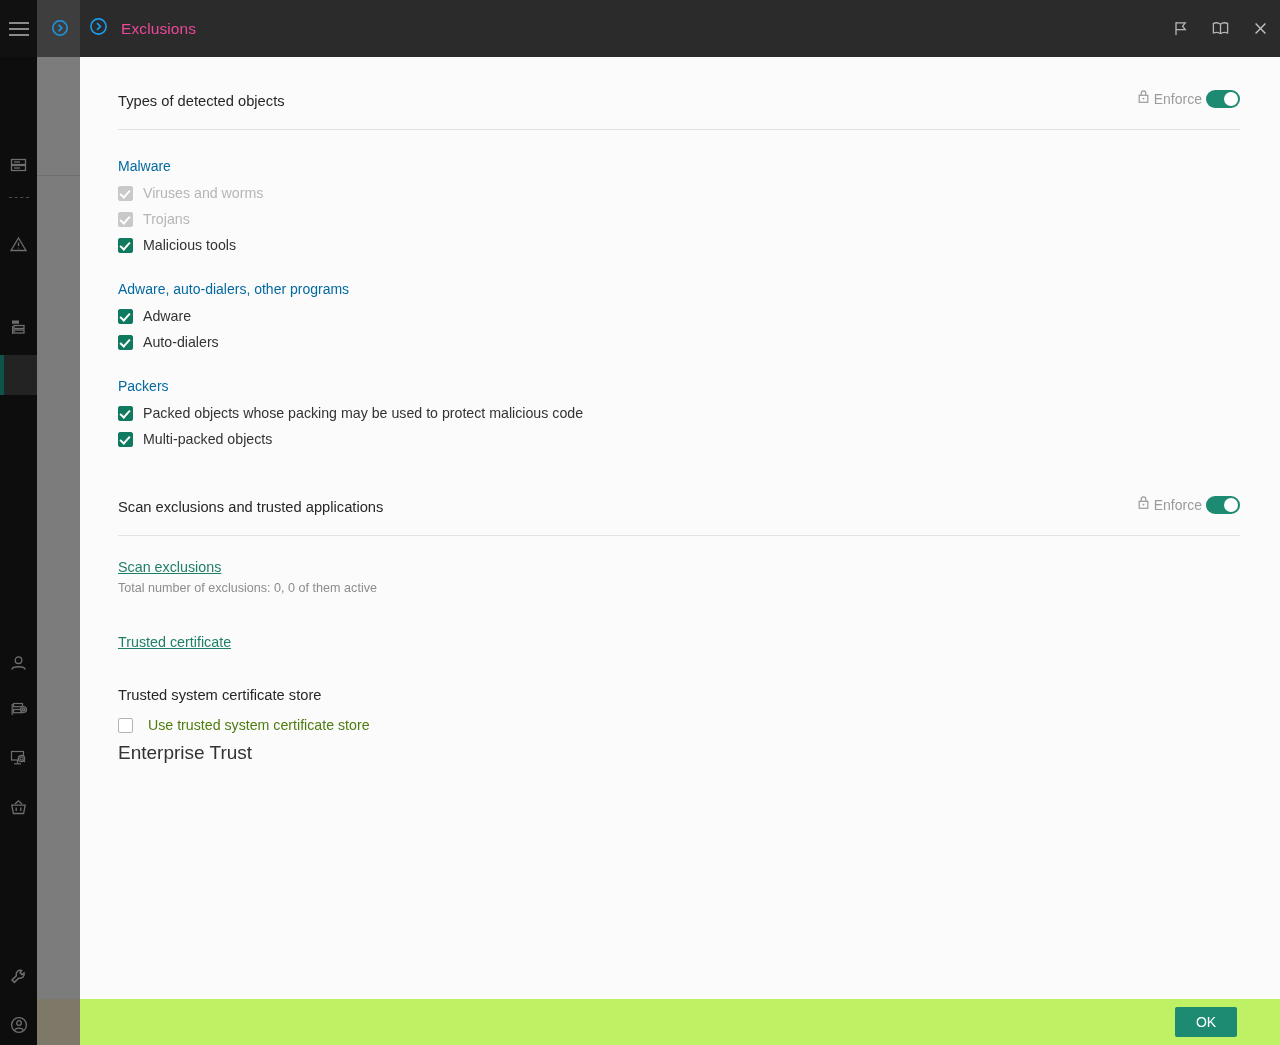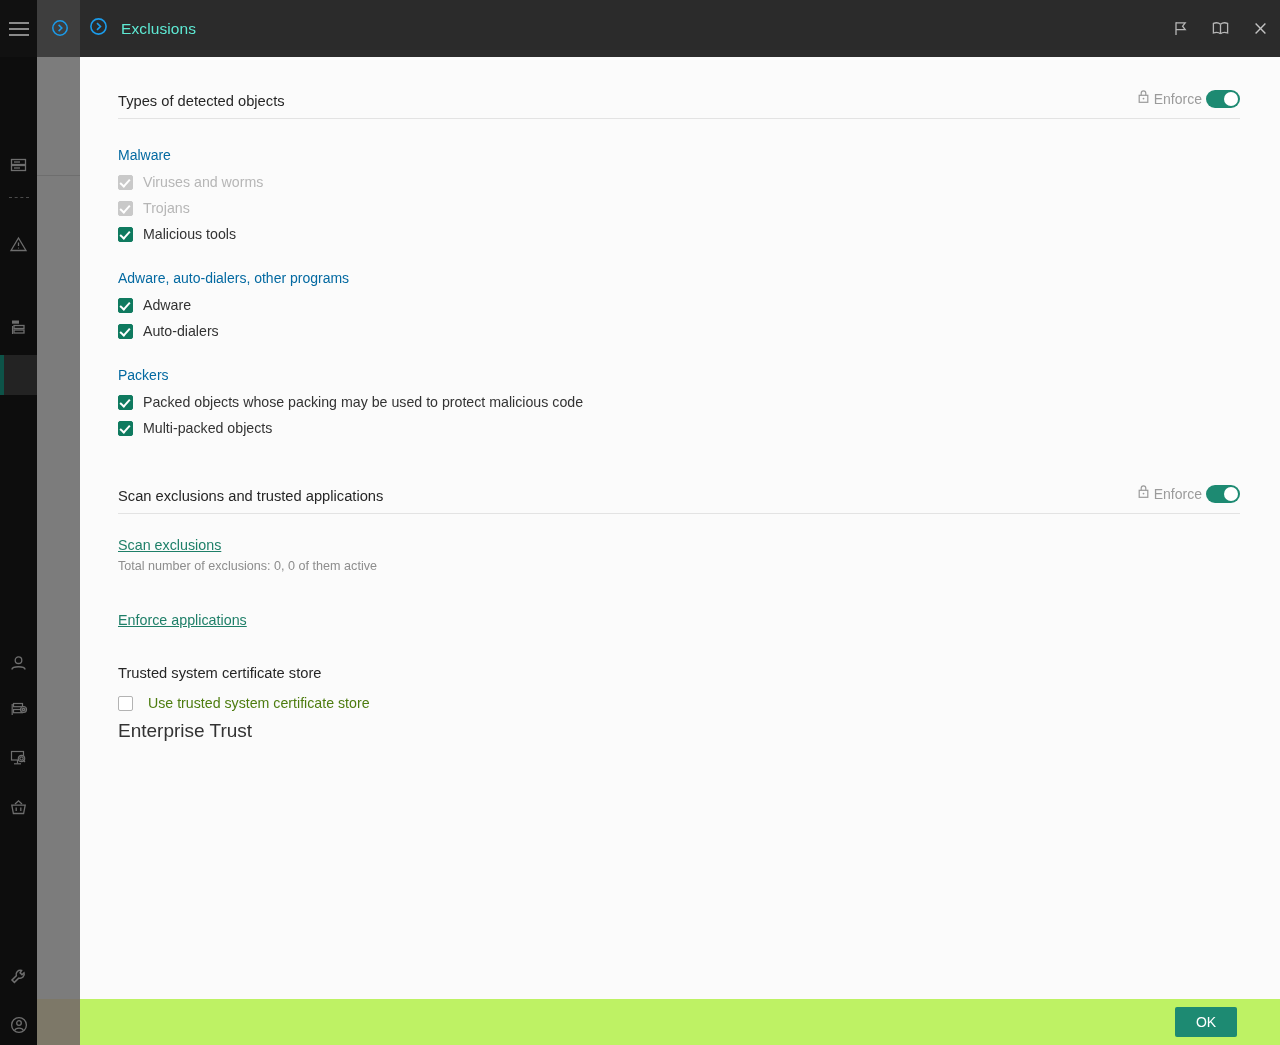--- a/index.html
+++ b/index.html
@@ -67,40 +67,40 @@
     position: absolute; left: 80px; top: 0; width: 1200px; height: 1045px;
     background: #fbfbfb;
     display: flex; flex-direction: column;
   }
   .dlg-header {
     height: 57px; background: #2b2b2b; color: #f0f0f0;
     display: flex; align-items: center; flex: 0 0 57px;
   }
   .dlg-header .circ-ico { margin-left: 9px; }
   .dlg-title {
-    margin-left: 13px; font-size: 15.5px; color: #5eead4;
+    margin-left: 13px; font-size: 15.5px; color: #ec4899;
     letter-spacing: .1px;
   }
   .dlg-header-spacer { flex: 1 1 auto; }
   .hdr-btn {
     width: 40px; height: 57px; display: flex; align-items: center; justify-content: center;
   }
   .hdr-btn svg { display: block; }
 
   .dlg-body {
     flex: 1 1 auto; overflow: hidden; position: relative;
     padding: 0 0 0 0; background: #fbfbfb;
   }
   .content { padding: 32px 40px 0 38px; }
 
   
   .sec-head {
     display: flex; align-items: flex-end; justify-content: space-between;
     border-bottom: 1px solid #e3e3e3;
-    padding-bottom: 9px;
+    padding-bottom: 20px;
   }
   .sec-head-title { font-size: 14.7px; color: #262626; }
   .enforce { display: flex; align-items: center; gap: 4px; padding-bottom: 1px; }
   .enforce-label { font-size: 14px; color: #9b9b9b; }
   .lock-ico { display: block; }
   .toggle {
     width: 34px; height: 18px; border-radius: 9px; background: #1d8a72;
     position: relative; flex: 0 0 34px;
   }
   .toggle .knob {
@@ -408,21 +408,21 @@
               </span>
           </span>
         </div>
 
         <div class="link-block">
           <a class="link" href="#">Scan exclusions</a>
           <div class="link-sub">Total number of exclusions: 0, 0 of them active</div>
         </div>
 
         <div class="link-block" style="margin-top:38px">
-          <a class="link" href="#">Enforce applications</a>
+          <a class="link" href="#">Trusted certificate</a>
         </div>
 
         <div class="cert-title">Trusted system certificate store</div>
         <div class="cert-row">
           <span class="cb unchecked"></span>
           <span class="cert-label">Use trusted system certificate store</span>
         </div>
         <div class="cert-value">Enterprise Trust</div>
 
       </div>

